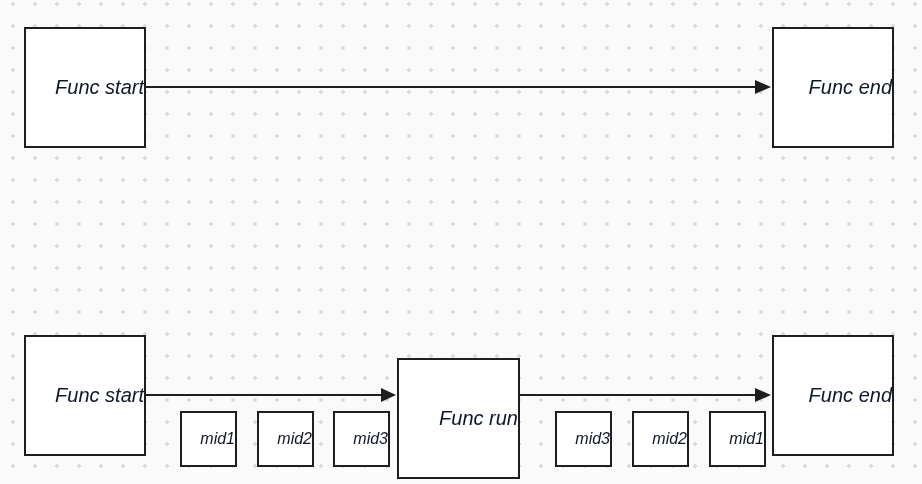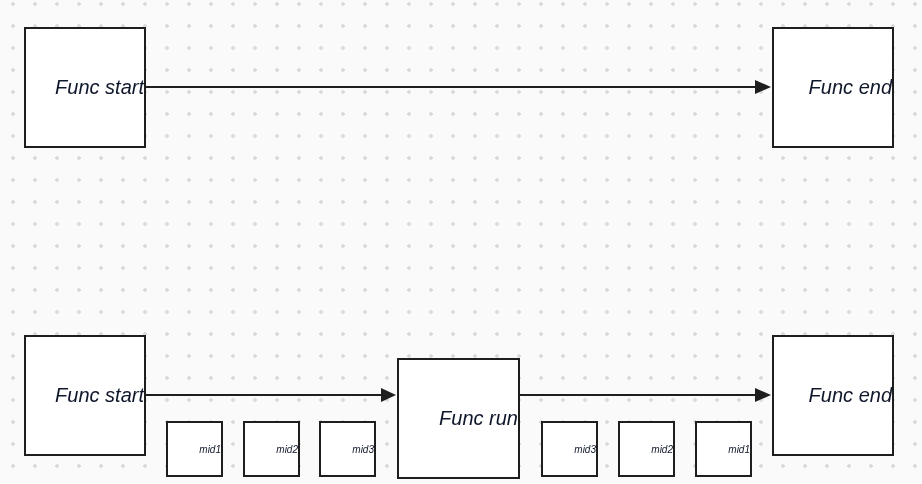--- a/index.html
+++ b/index.html
@@ -25,21 +25,21 @@
     color: #0f172a;
     display: flex;
     align-items: center;
     justify-content: flex-end;
     font-size: 20px;
     white-space: nowrap;
     font-style: italic;
   }
   .node.big   { width: 122px; height: 121px; }
   .node.wide  { width: 123px; }
-  .node.small { width: 57px; height: 56px; font-size: 10px; top: 421px; }
+  .node.small { width: 57px; height: 56px; font-size: 16px; top: 411px; margin-left: 14px; }
 
   
   .r1-start { left: 24px;  top: 27px;  }
   .r1-end   { left: 772px; top: 27px;  width: 121px; }
   .r2-start { left: 24px;  top: 335px; }
   .r2-run   { left: 397px; top: 335px; margin-top: 23px; }
   .r2-end   { left: 772px; top: 335px; width: 121px; }
 
   
   .mid-l1 { left: 166px; }

